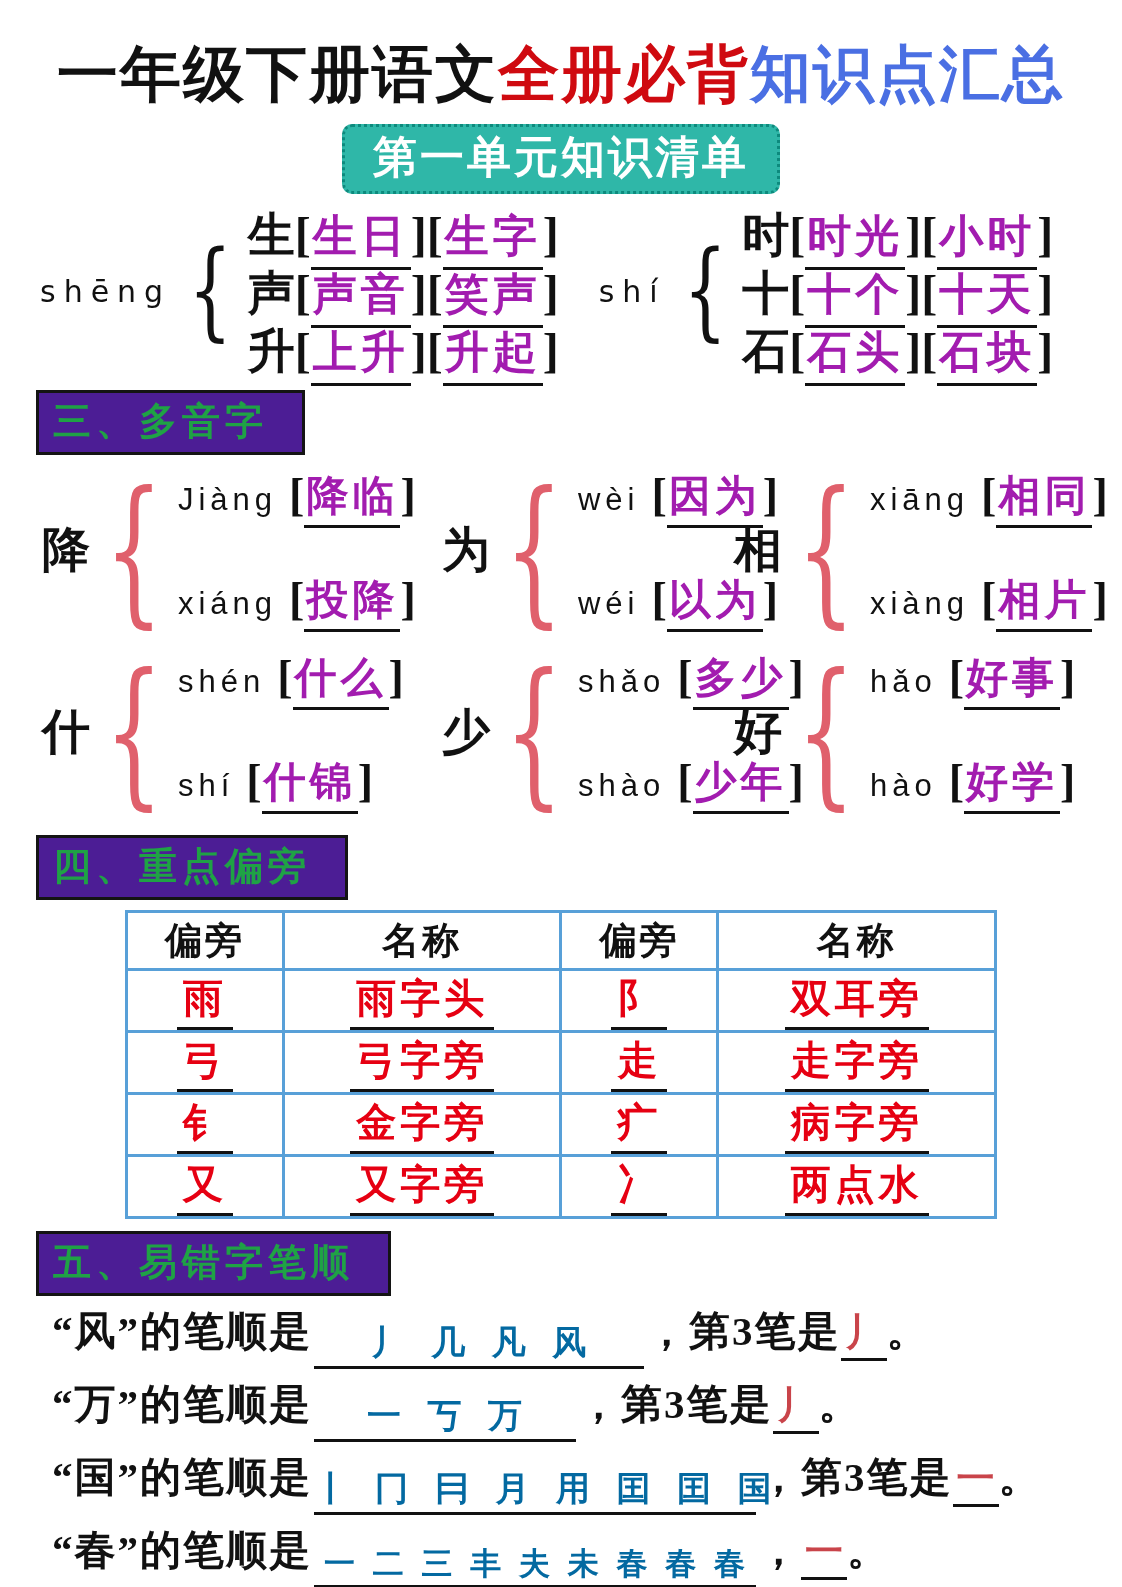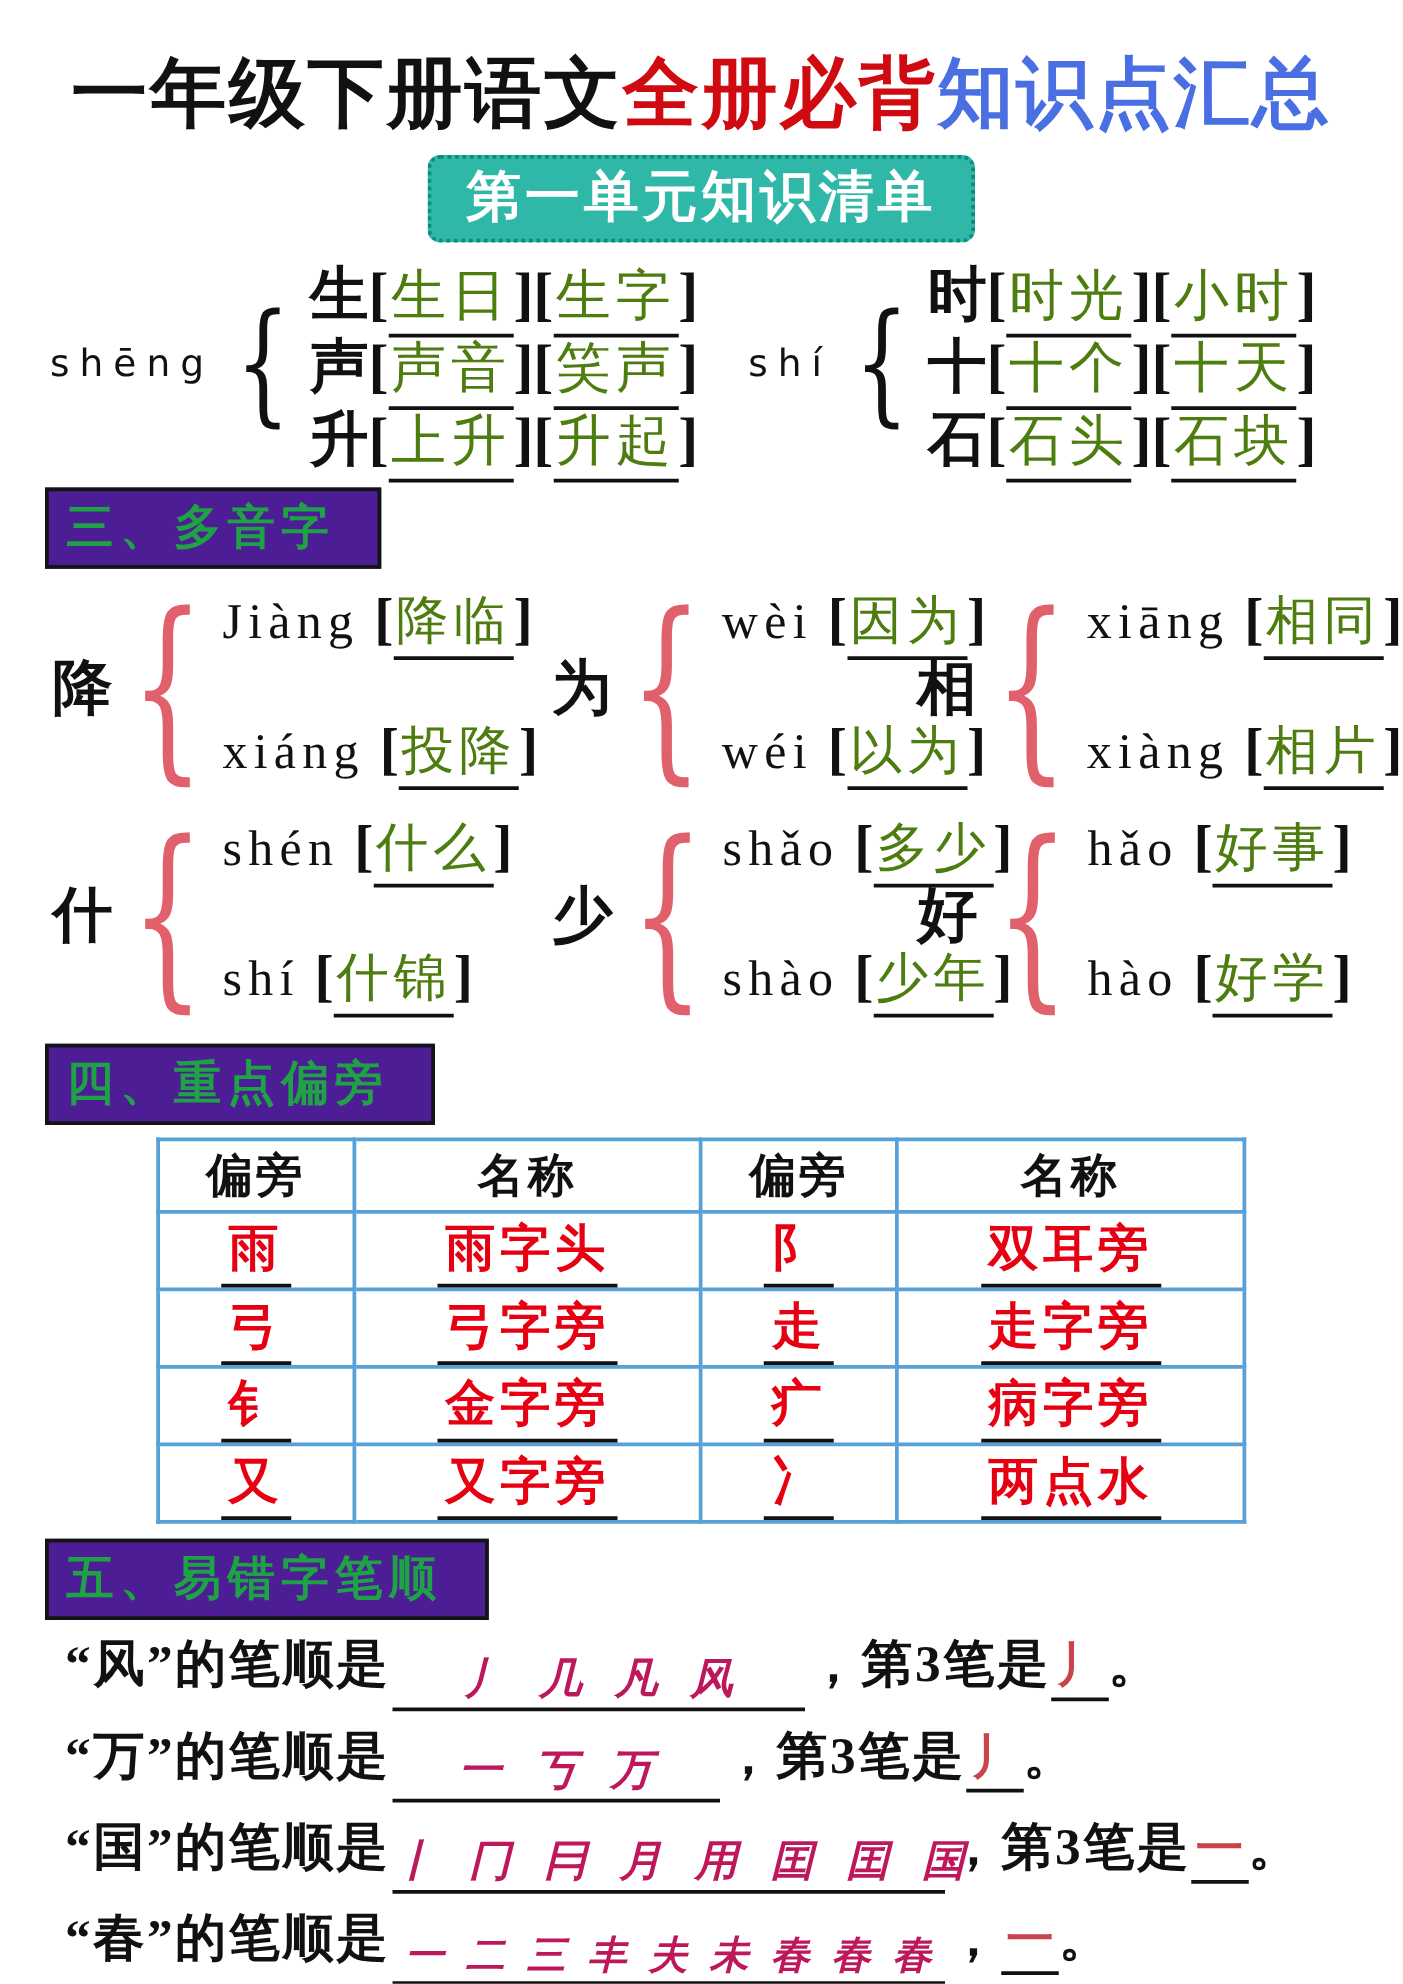--- a/index.html
+++ b/index.html
@@ -27,38 +27,38 @@
     font-family:"DejaVu Sans","Liberation Sans",sans-serif;
     font-size:30px; letter-spacing:8px; color:#111; white-space:nowrap;
   }
   .brace { font-family:"DejaVu Serif",serif; display:inline-block; line-height:1; user-select:none; }
   .brace.bk-brace { font-size:92px; color:#111; transform:scaleY(1.15) scaleX(.75); margin:0 8px 0 10px; font-weight:400; }
   .hom-rows { display:flex; flex-direction:column; }
   .hom-row { display:flex; align-items:baseline; height:58px; }
   .hanzi { font-size:47px; font-weight:700; }
   .bk { font-size:48px; font-weight:700; color:#111; }
   .blank { border-bottom:3px solid #111; padding:0 2px 1px; }
-  .rword { color:#4d7c0f; font-size:44px; font-weight:400; letter-spacing:4px; white-space:nowrap; }
+  .rword { color:#a21caf; font-size:44px; font-weight:700; letter-spacing:4px; white-space:nowrap; }
   
   .sec-header {
     display:inline-block; background:#4c1d95; border:3px solid #141414;
     color:#1fa245; font-size:38px; font-weight:800; letter-spacing:5px;
     padding:3px 34px 5px 14px; margin:12px 0 4px 36px; white-space:nowrap;
   }
   
   .poly-row { display:flex; margin-left:42px; }
   .poly-group { display:flex; align-items:center; height:182px; }
   .pw1 { width:400px; } .pw2 { width:292px; } .pw3 { flex:1; }
   .poly-char { font-size:48px; font-weight:700; }
   .brace.red-brace { font-size:132px; color:#e0606c; transform:scaleY(1.2) scaleX(.7); margin:0 2px; font-weight:400; }
   .poly-readings { display:flex; flex-direction:column; justify-content:space-between; height:164px; }
   .poly-reading { display:flex; align-items:baseline; }
   .pinyin2 {
-    font-family:Liberation Serif, serif;
-    font-size:40px; letter-spacing:5px; white-space:nowrap; margin-right:12px;
+    font-family:Liberation Sans, sans-serif;
+    font-size:31px; letter-spacing:5px; white-space:nowrap; margin-right:12px;
   }
   .poly-reading .bk { font-size:46px; }
   .poly-reading .rword { font-size:42px; }
   
   .radical-table { width:872px; margin:6px auto 0; border-collapse:collapse; text-align:center; }
   .radical-table th, .radical-table td { border:3px solid #58a0d8; height:58px; vertical-align:middle; }
   .radical-table th { font-size:37px; font-weight:700; color:#111; letter-spacing:3px; }
   .cellu {
     display:inline-block; border-bottom:3px solid #111; min-width:54px;
     color:#e60012; font-size:40px; font-weight:700; letter-spacing:4px; padding:0 6px 1px;
@@ -66,22 +66,22 @@
   
   .stroke-sec { margin-top:4px; }
   .stroke-line {
     display:flex; align-items:baseline; margin-left:52px; height:73px;
     font-size:41px; font-weight:700; white-space:nowrap;
   }
   .sl-label { letter-spacing:2px; }
   .blankline { border-bottom:3px solid #111; text-align:center; align-self:flex-end; margin:0 2px 8px; }
   .b0 { width:330px; } .b1 { width:262px; } .b2 { width:442px; } .b3 { width:442px; }
   .hand {
-    color:#be185d; font-size:34px; font-weight:700;
-    word-spacing:16px; letter-spacing:1px; font-family:"Liberation Serif",serif;font-style:italic;
+    color:#0369a1; font-size:34px; font-weight:700;
+    word-spacing:16px; letter-spacing:1px; font-family:"Liberation Serif",serif;
   }
   .b3 .hand { word-spacing:8px; font-size:31px; }
   .ansblank { display:inline-block; border-bottom:3px solid #111; width:46px; text-align:center; }
   .ans { color:#c9444a; font-size:38px; font-weight:700; }
 </style>
 </head>
 <body>
 
 <div class="title">
   <span class="t-black">一年级下册语文</span><span class="t-red">全册必背</span><span class="t-blue">知识点汇总</span>

